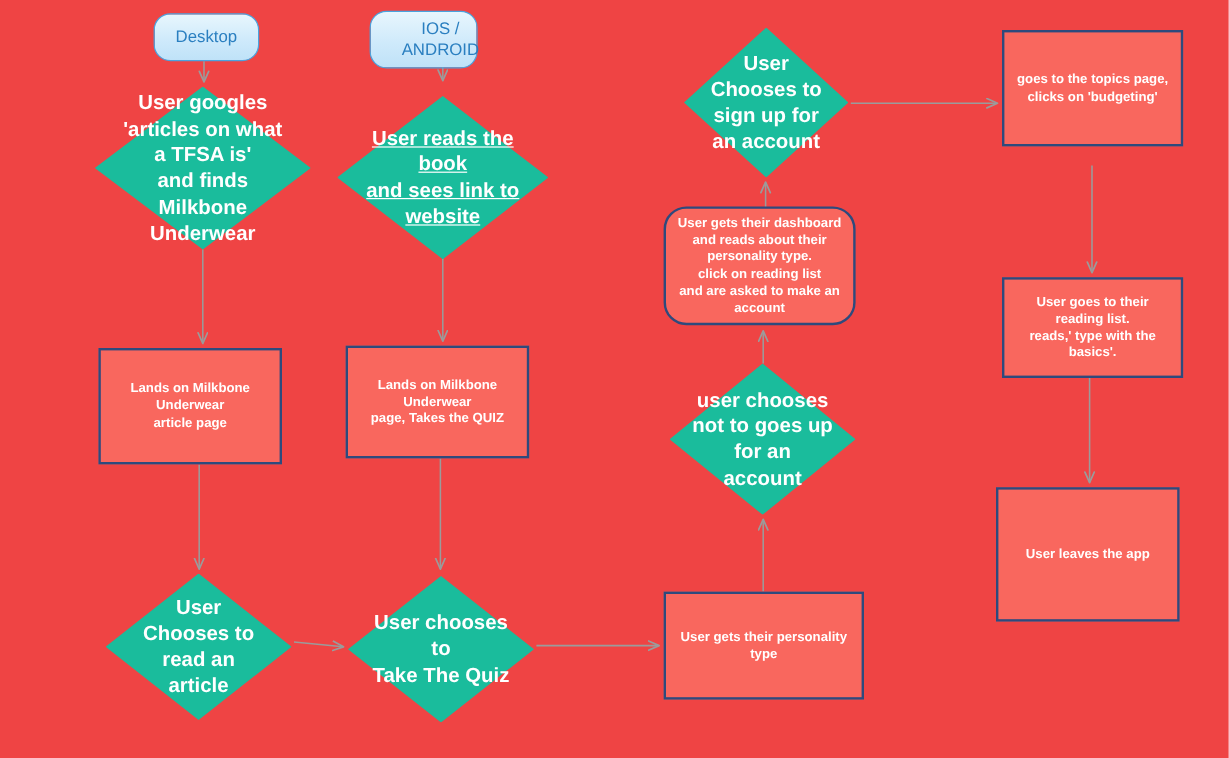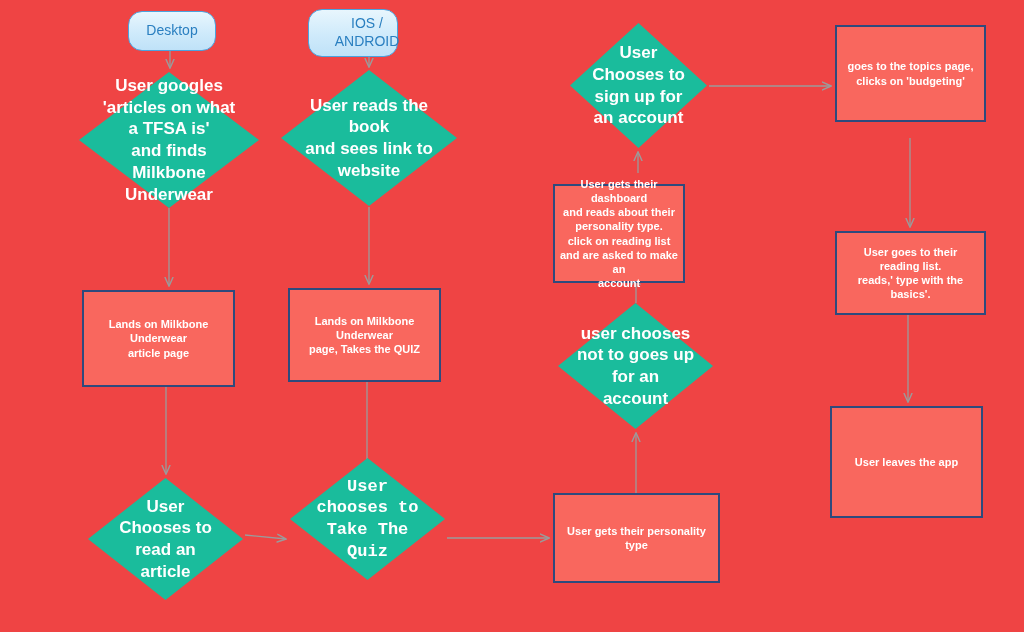--- a/index.html
+++ b/index.html
@@ -116,56 +116,56 @@
         <div class="label">IOS /
 ANDROID</div>
       </div>
       <div class="node decision" style="left: 79px; top: 72px; width: 180px; height: 136px;">
         <div class="diamond-shape"></div>
         <div class="label">User googles
 'articles on what a TFSA is'
 and finds
 Milkbone Underwear</div>
       </div>
-      <div class="node decision" style="left: 281px; top: 70px; width: 176px; height: 136px;">
+      <div class="node decision" style="left: 281px; top: 80px; width: 176px; height: 136px; text-decoration: underline;">
         <div class="diamond-shape"></div>
         <div class="label">User reads the book
 and sees link to website</div>
       </div>
       <div class="node process" style="left: 82px; top: 290px; width: 153px; height: 97px;">
         <div class="label">Lands on Milkbone
 Underwear
 article page</div>
       </div>
       <div class="node process" style="left: 288px; top: 288px; width: 153px; height: 94px;">
         <div class="label">Lands on Milkbone
 Underwear
 page, Takes the QUIZ</div>
       </div>
       <div class="node decision" style="left: 88px; top: 478px; width: 155px; height: 122px;">
         <div class="diamond-shape"></div>
         <div class="label">User
 Chooses to read an
 article</div>
       </div>
-      <div class="node decision" style="left: 290px; top: 458px; width: 155px; height: 122px; font-family: Liberation Mono, monospace;">
+      <div class="node decision" style="left: 290px; top: 480px; width: 155px; height: 122px;">
         <div class="diamond-shape"></div>
         <div class="label">User chooses to
 Take The Quiz</div>
       </div>
       <div class="node process" style="left: 553px; top: 493px; width: 167px; height: 90px; justify-content: center;">
         <div class="label">User gets their personality type</div>
       </div>
       <div class="node decision" style="left: 558px; top: 303px; width: 155px; height: 126px;">
         <div class="diamond-shape"></div>
         <div class="label">user chooses
 not to goes up for an
 account</div>
       </div>
-      <div class="node process" style="left: 553px; top: 184px; width: 132px; height: 99px;">
+      <div class="node process" style="left: 553px; top: 172px; width: 160px; height: 99px; border-radius: 19px;">
         <div class="label">User gets their dashboard
 and reads about their
 personality type.
 click on reading list
 and are asked to make an
 account</div>
       </div>
       <div class="node decision" style="left: 570px; top: 23px; width: 137px; height: 125px;">
         <div class="diamond-shape"></div>
         <div class="label">User

